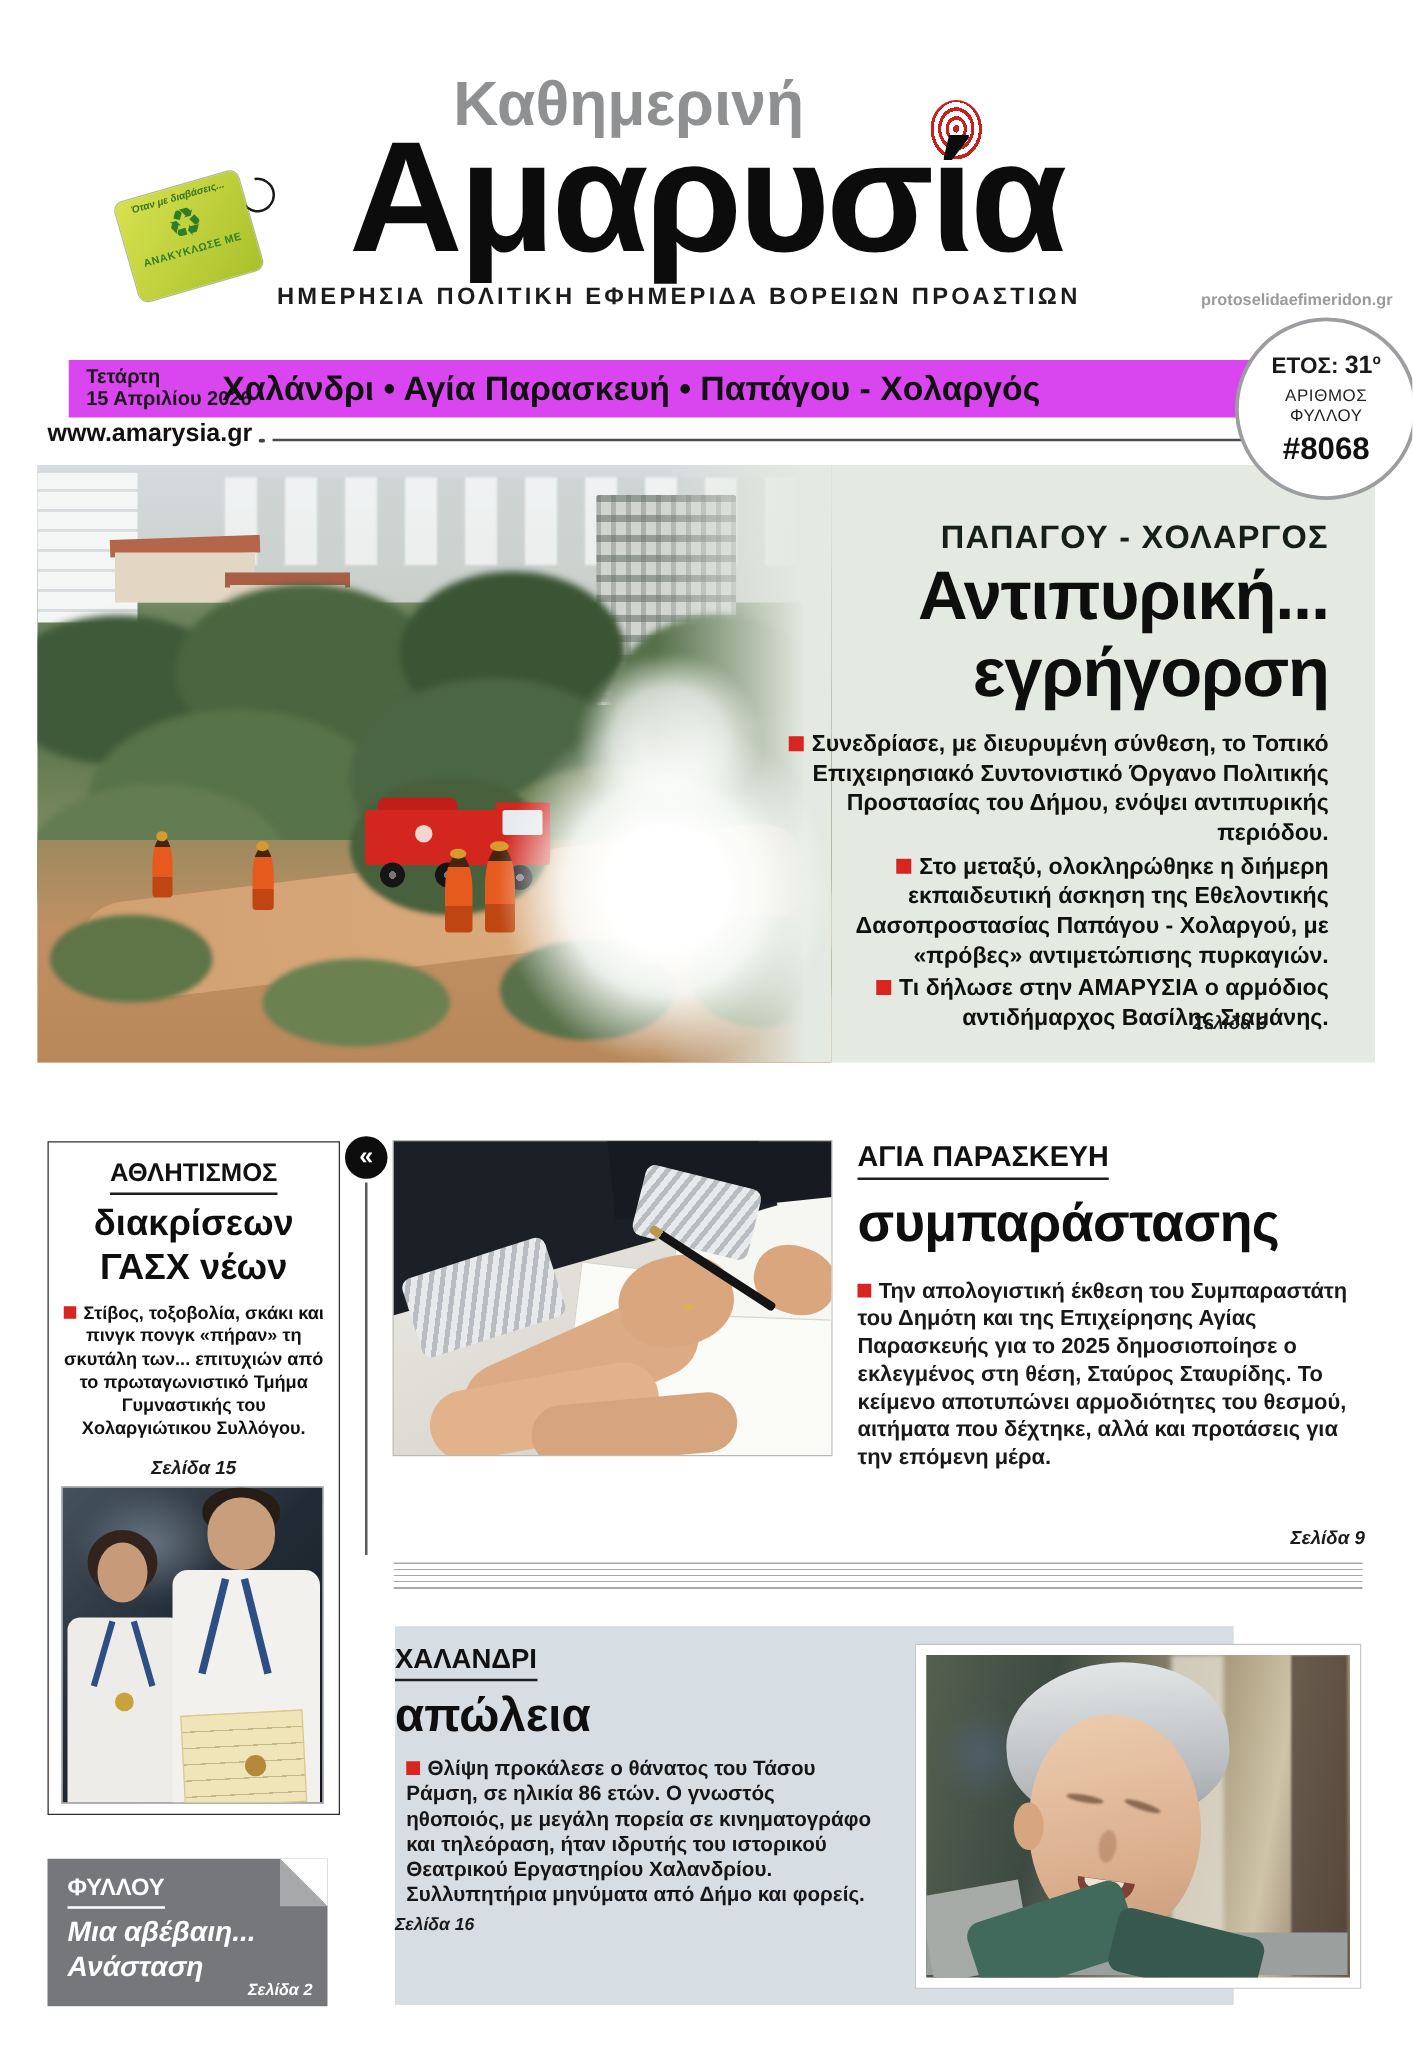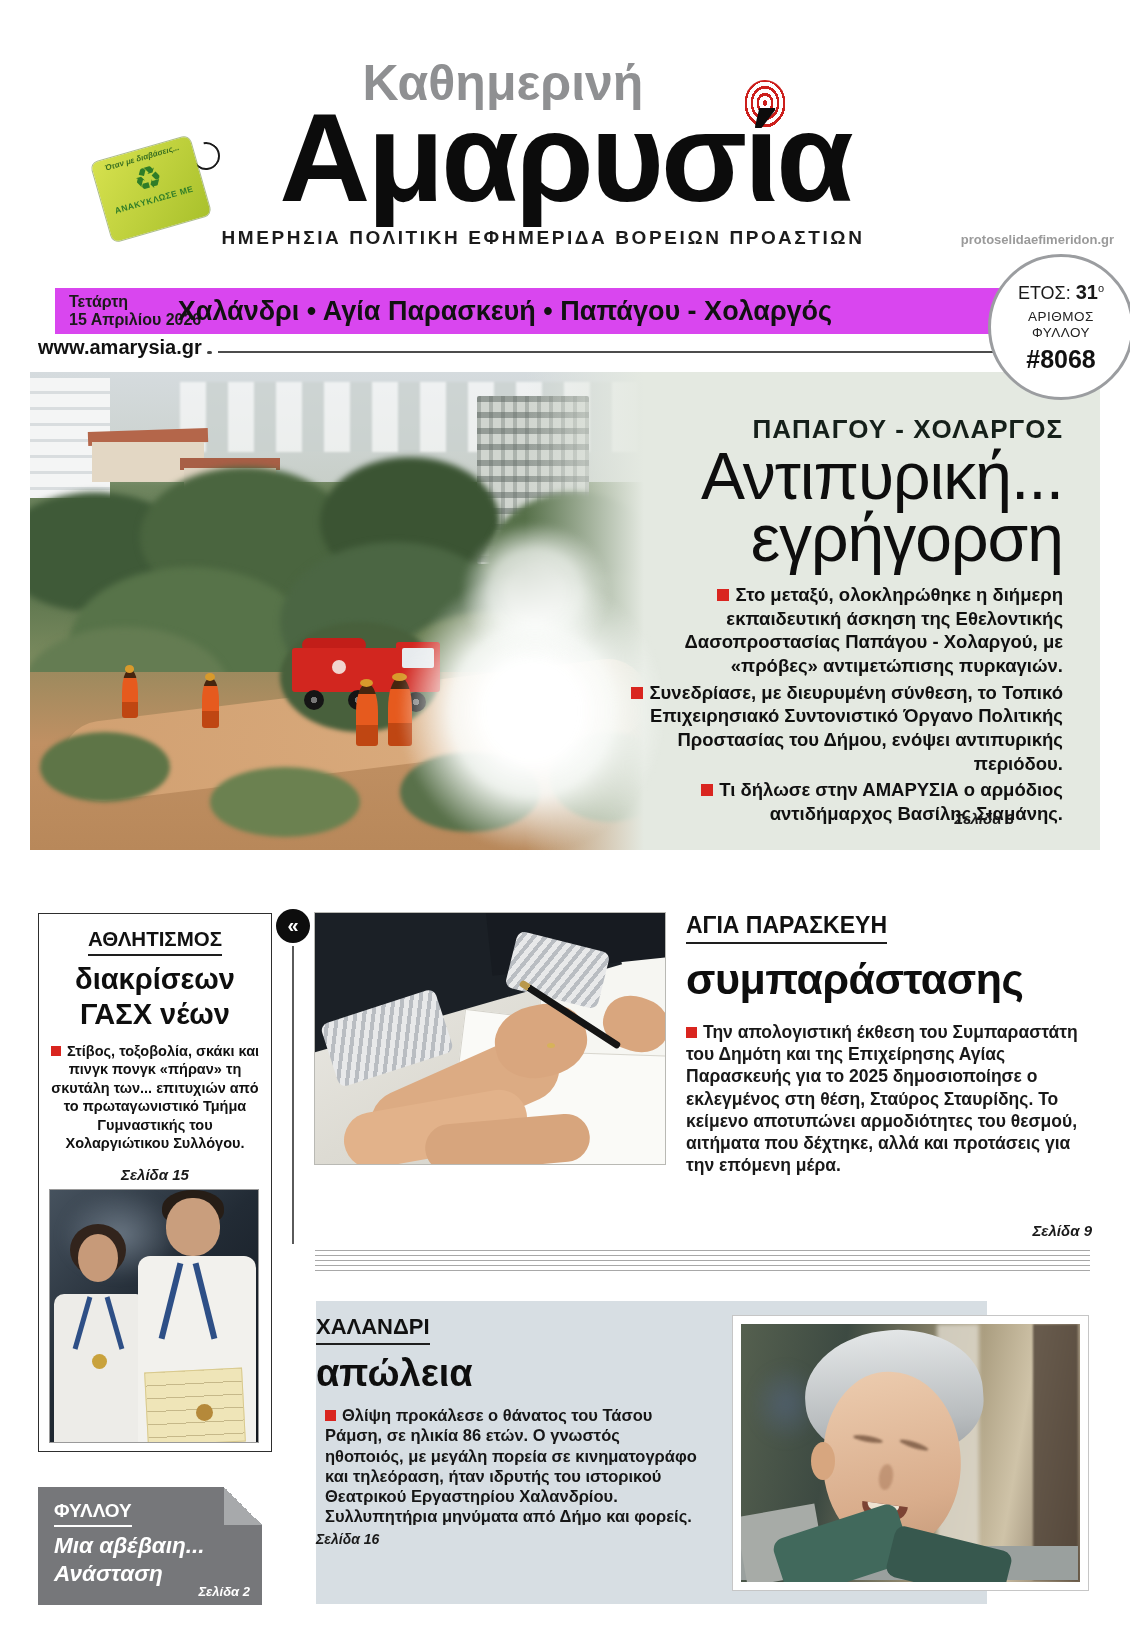--- a/index.html
+++ b/index.html
@@ -25,21 +25,21 @@
   .tag-string{left:192px;top:142px;width:24px;height:24px;border:2.5px solid #1a1a1a;border-radius:50%;
               border-left-color:transparent;transform:rotate(35deg);z-index:2;}
   
   .bar{left:55px;top:288px;width:1040px;height:46px;background:#d946ef;}
   .bar-date{position:absolute;left:14px;top:5px;font-size:16px;font-weight:700;line-height:18px;color:#1a1a1a;}
   .bar-areas{position:absolute;left:0;right:140px;top:0;bottom:0;display:flex;align-items:center;
              justify-content:center;font-size:27px;font-weight:700;color:#111;}
   .issue-badge{left:988px;top:254px;width:140px;height:140px;border-radius:50%;background:#ffffff;
                border:3px solid #9b9da0;z-index:4;display:flex;flex-direction:column;align-items:center;
                justify-content:center;text-align:center;}
-  .ib-year{font-size:18px;font-weight:400;color:#1a1a1a;margin-bottom:5px;}
+  .ib-year{font-size:18px;font-weight:700;color:#1a1a1a;margin-bottom:5px;}
   .ib-year b{font-size:20px;}
   .ib-year sup{font-size:11px;}
   .ib-line{font-size:13.5px;font-weight:500;letter-spacing:.5px;line-height:16px;color:#222;}
   .ib-num{font-size:25px;font-weight:700;margin-top:4px;color:#111;}
   .site{left:38px;top:336px;font-size:20px;font-weight:700;color:#111;}
   .site-dot{left:207px;top:351px;width:5px;height:3px;background:#444;border-radius:2px;}
   .site-line{left:218px;top:351px;width:792px;height:2px;background:#4c4c4c;}
   
   .lead-block{left:30px;top:372px;width:1070px;height:478px;background:#e4e9e1;}
   .lead-photo{position:absolute;left:0;top:0;width:635px;height:478px;overflow:hidden;background:
@@ -56,21 +56,21 @@
   .t-win{position:absolute;left:110px;top:14px;width:32px;height:20px;background:#e7ebee;border-radius:2px;}
   .t-logo{position:absolute;left:40px;top:26px;width:14px;height:14px;background:#f4e9e2;border-radius:50%;opacity:.9;}
   .wheel{position:absolute;width:20px;height:20px;border-radius:50%;
          background:radial-gradient(circle at 50% 50%,#777 0 3px,#151515 3px);}
   .smoke{position:absolute;border-radius:50%;filter:blur(3px);
          background:radial-gradient(closest-side,#ffffff 0 35%,rgba(250,252,250,.92) 60%,rgba(240,245,240,0) 100%);}
   .photo-fade{position:absolute;right:0;top:0;width:140px;height:478px;
               background:linear-gradient(90deg,rgba(228,233,225,0),#e4e9e1 85%);}
   .lead-col{position:absolute;left:570px;top:42px;width:463px;text-align:right;}
   .lead-kicker{font-size:26px;font-weight:600;letter-spacing:1px;color:#15201a;}
-  .lead-h{font-size:66px;font-weight:400;line-height:62px;letter-spacing:-1px;color:#0e0e0e;}
+  .lead-h{font-size:55px;font-weight:700;line-height:62px;letter-spacing:-1px;color:#0e0e0e;}
   .bullets{margin-top:14px;}
   .bullet{font-size:18.5px;font-weight:700;line-height:1.28;color:#101010;margin-bottom:3px;}
   .sq{display:inline-block;width:12px;height:12px;background:#d9251f;margin:0 6px 0 0;vertical-align:baseline;}
   .page-ref{font-style:italic;font-weight:700;font-size:15px;color:#1a1a1a;}
   .lead-page{position:absolute;right:86px;top:438px;}
   
   .sports-box{left:38px;top:913px;width:232px;height:537px;background:#fff;border:1.5px solid #2e2e2e;
               text-align:center;}
   .kicker-u{display:inline-block;font-weight:700;border-bottom:2.5px solid #1e1e1e;padding-bottom:3px;color:#111;}
   .sports-kicker{position:absolute;left:0;right:0;top:13px;}
@@ -193,22 +193,22 @@
     </div>
     <div class="smoke" style="left:368px;top:198px;width:268px;height:282px;"></div>
     <div class="smoke" style="left:430px;top:150px;width:150px;height:140px;opacity:.8;"></div>
     <div class="lead-col">
       <div class="lead-kicker">ΠΑΠΑΓΟΥ - ΧΟΛΑΡΓΟΣ</div>
       <div class="lead-h">
         <div>Αντιπυρική...</div>
         <div>εγρήγορση</div>
       </div>
       <div class="bullets">
+        <div class="bullet"><span class="sq"></span><span>Συνεδρίασε, με διευρυμένη σύνθεση, το Τοπικό Επιχειρησιακό Συντονιστικό Όργανο Πολιτικής Προστασίας του Δήμου, ενόψει αντιπυρικής περιόδου.</span></div>
         <div class="bullet"><span class="sq"></span><span>Στο μεταξύ, ολοκληρώθηκε η διήμερη εκπαιδευτική άσκηση της Εθελοντικής Δασοπροστασίας Παπάγου - Χολαργού, με «πρόβες» αντιμετώπισης πυρκαγιών.</span></div>
-        <div class="bullet"><span class="sq"></span><span>Συνεδρίασε, με διευρυμένη σύνθεση, το Τοπικό Επιχειρησιακό Συντονιστικό Όργανο Πολιτικής Προστασίας του Δήμου, ενόψει αντιπυρικής περιόδου.</span></div>
         <div class="bullet"><span class="sq"></span><span>Τι δήλωσε στην ΑΜΑΡΥΣΙΑ ο αρμόδιος αντιδήμαρχος Βασίλης Σιαμάνης.</span></div>
       </div>
     </div>
     <div class="page-ref lead-page">Σελίδα 3</div>
   </div>
 
   <div class="abs sports-box">
     <div class="sports-kicker"><span class="kicker-u">ΑΘΛΗΤΙΣΜΟΣ</span></div>
     <div class="sports-h">
       <div>διακρίσεων</div>

